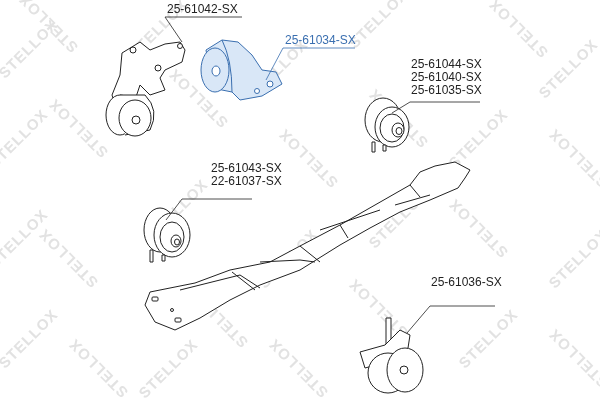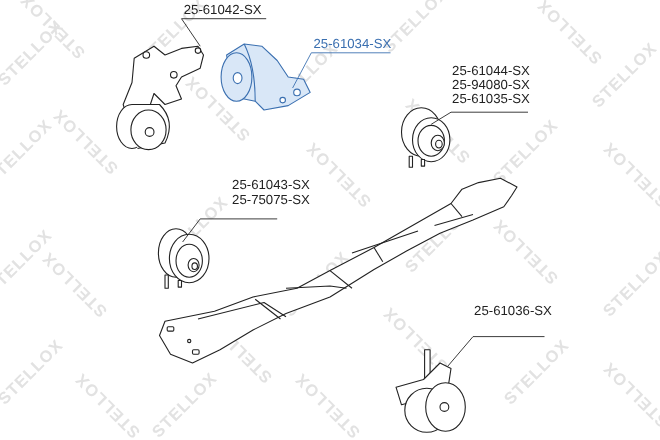--- a/index.html
+++ b/index.html
@@ -132,23 +132,23 @@
       <path d="M283,48 L355,48"></path>
       <path d="M283,48 L266,80"></path>
     </g>
   </svg>
 
   <div class="lbl" style="left:167px;top:3px;">25-61042-SX</div>
   <div class="lbl hl" style="left:285px;top:34px;">25-61034-SX</div>
 
   <div class="stack" style="left:411px;top:58px;">
     <span class="lbl">25-61044-SX</span>
-    <span class="lbl">25-94080-SX</span>
+    <span class="lbl">25-61040-SX</span>
     <span class="lbl">25-61035-SX</span>
   </div>
 
   <div class="stack" style="left:183px;top:162px;margin-left:28px;">
     <span class="lbl">25-61043-SX</span>
-    <span class="lbl">25-75075-SX</span>
+    <span class="lbl">22-61037-SX</span>
   </div>
 
   <div class="lbl" style="left:431px;top:276px;text-align:center;">25-61036-SX</div>
 </div>
 
 </body></html>

